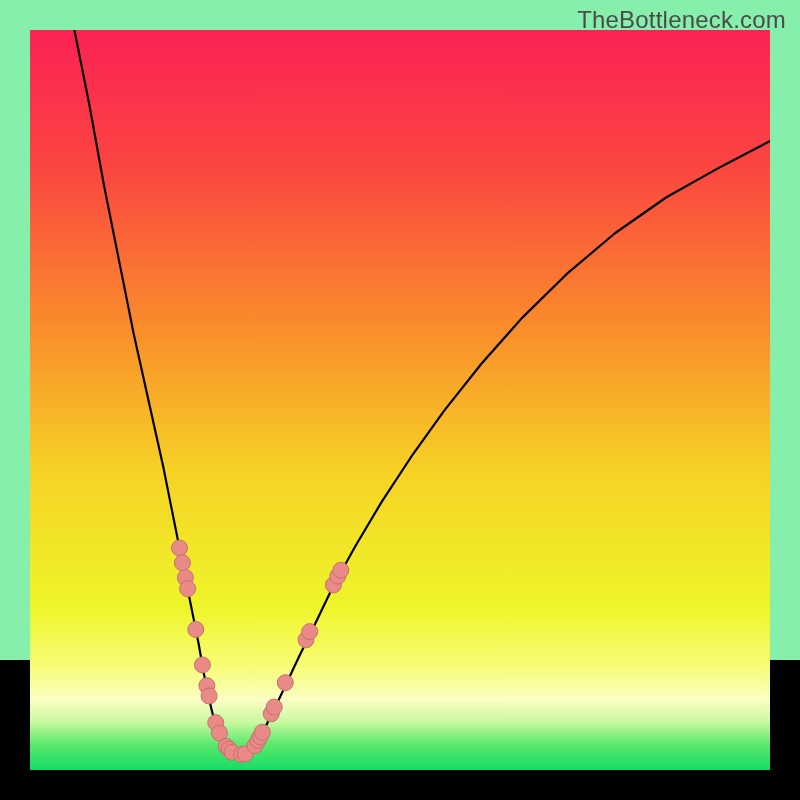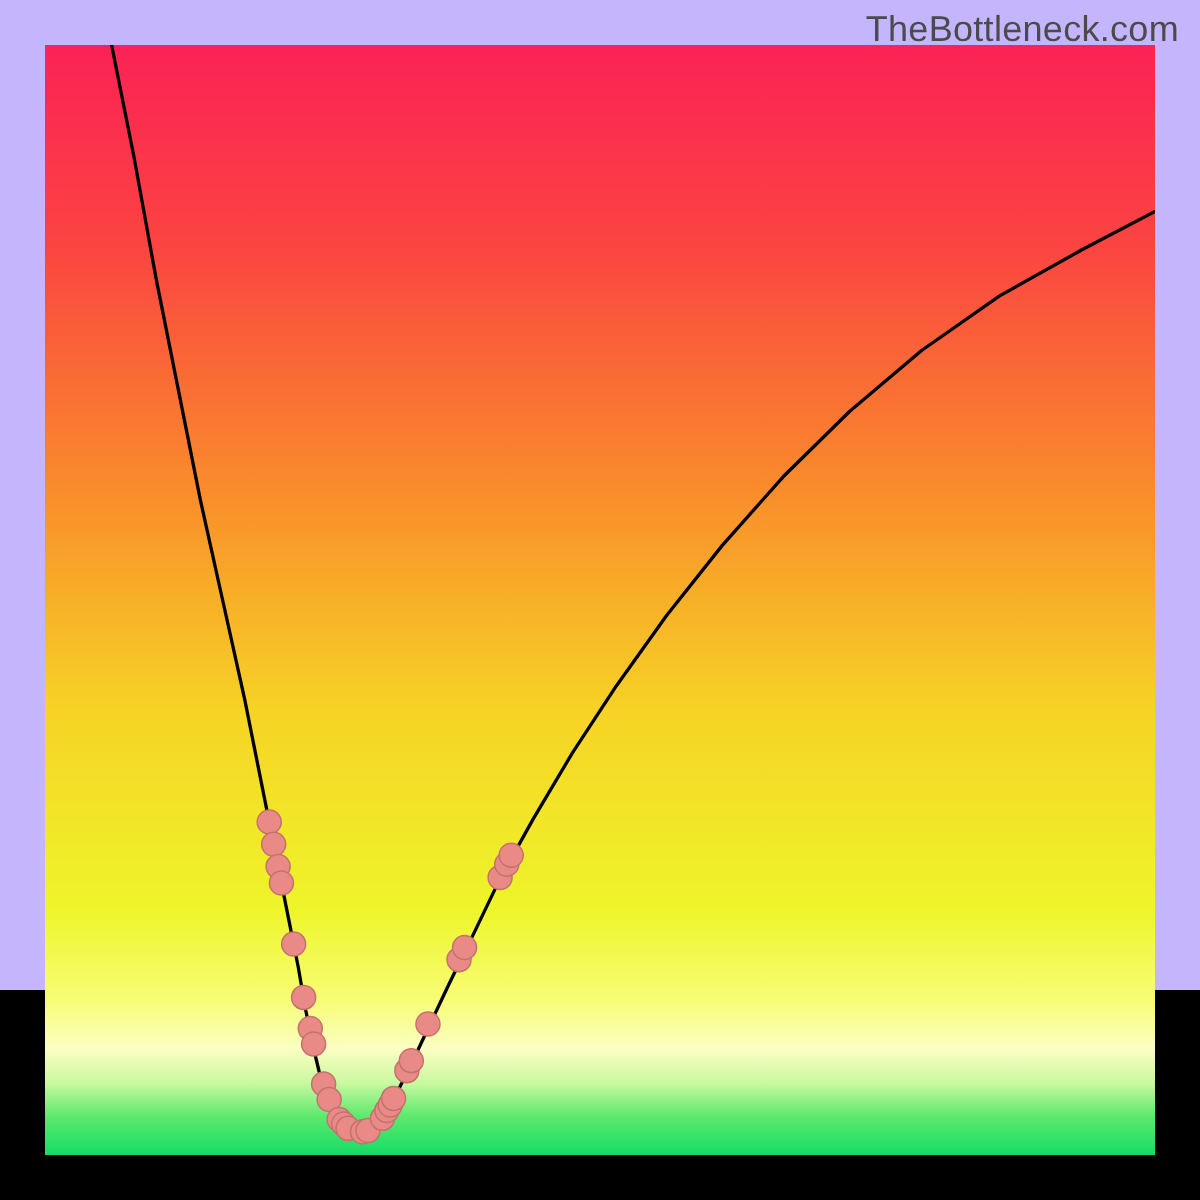--- a/index.html
+++ b/index.html
@@ -8,21 +8,21 @@
     width: 800px;
     height: 800px;
     overflow: hidden;
     background: #000;
     font-family: Arial, Helvetica, sans-serif;
   }
   .frame {
     position: relative;
     width: 800px;
     height: 660px;
-    background: #c4b5fd;
+    background: #86efac;
   }
   .plot {
     position: absolute;
     left: 30px;
     top: 30px;
     width: 740px;
     height: 740px;
     overflow: hidden;
   }
   .gradient {

